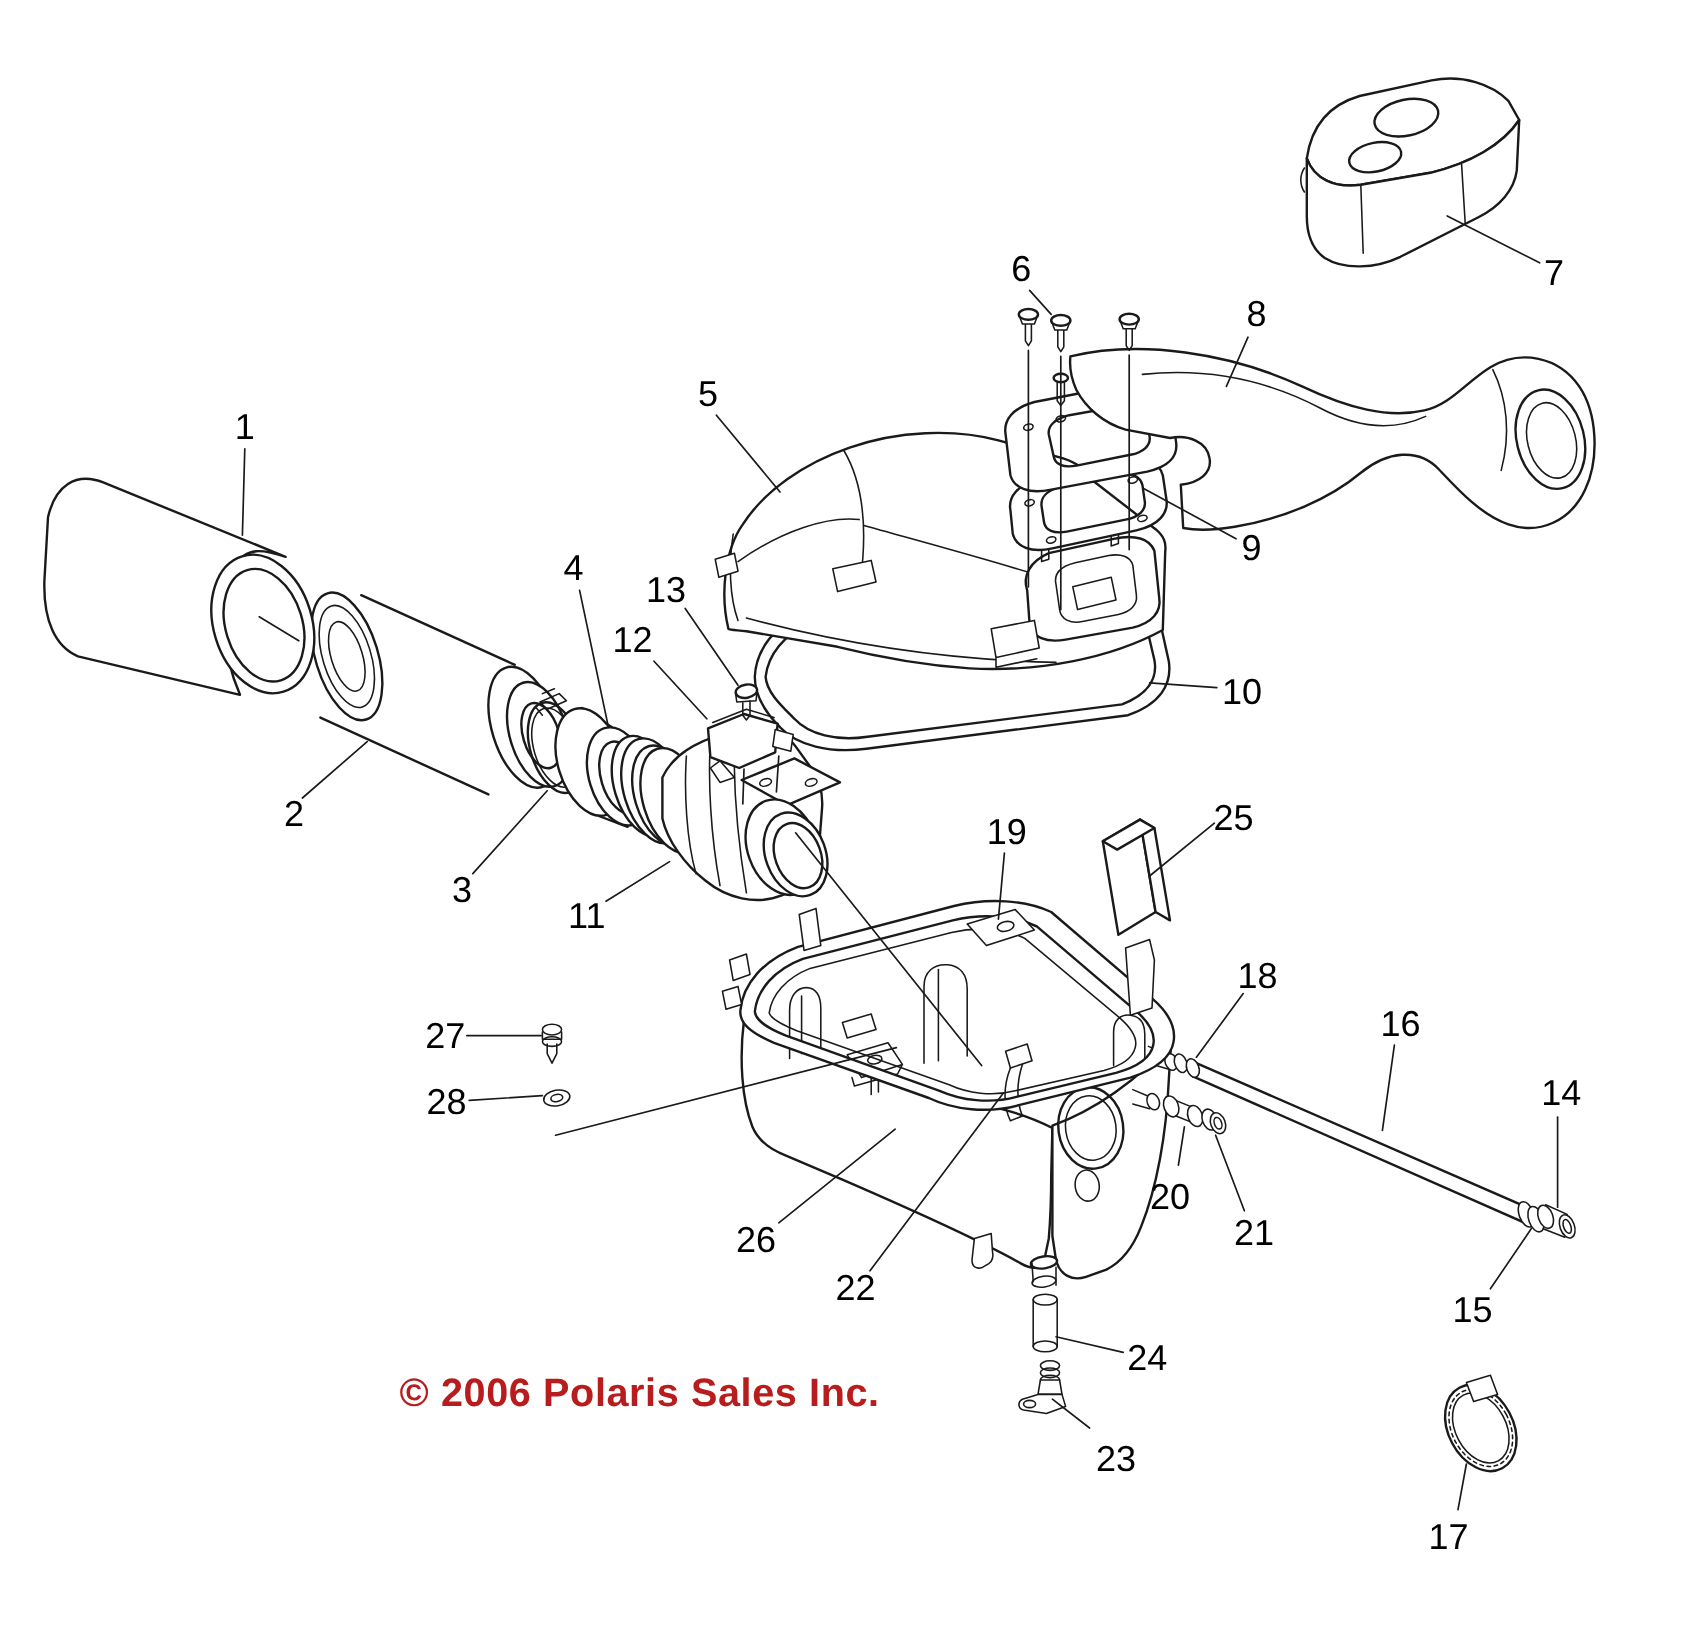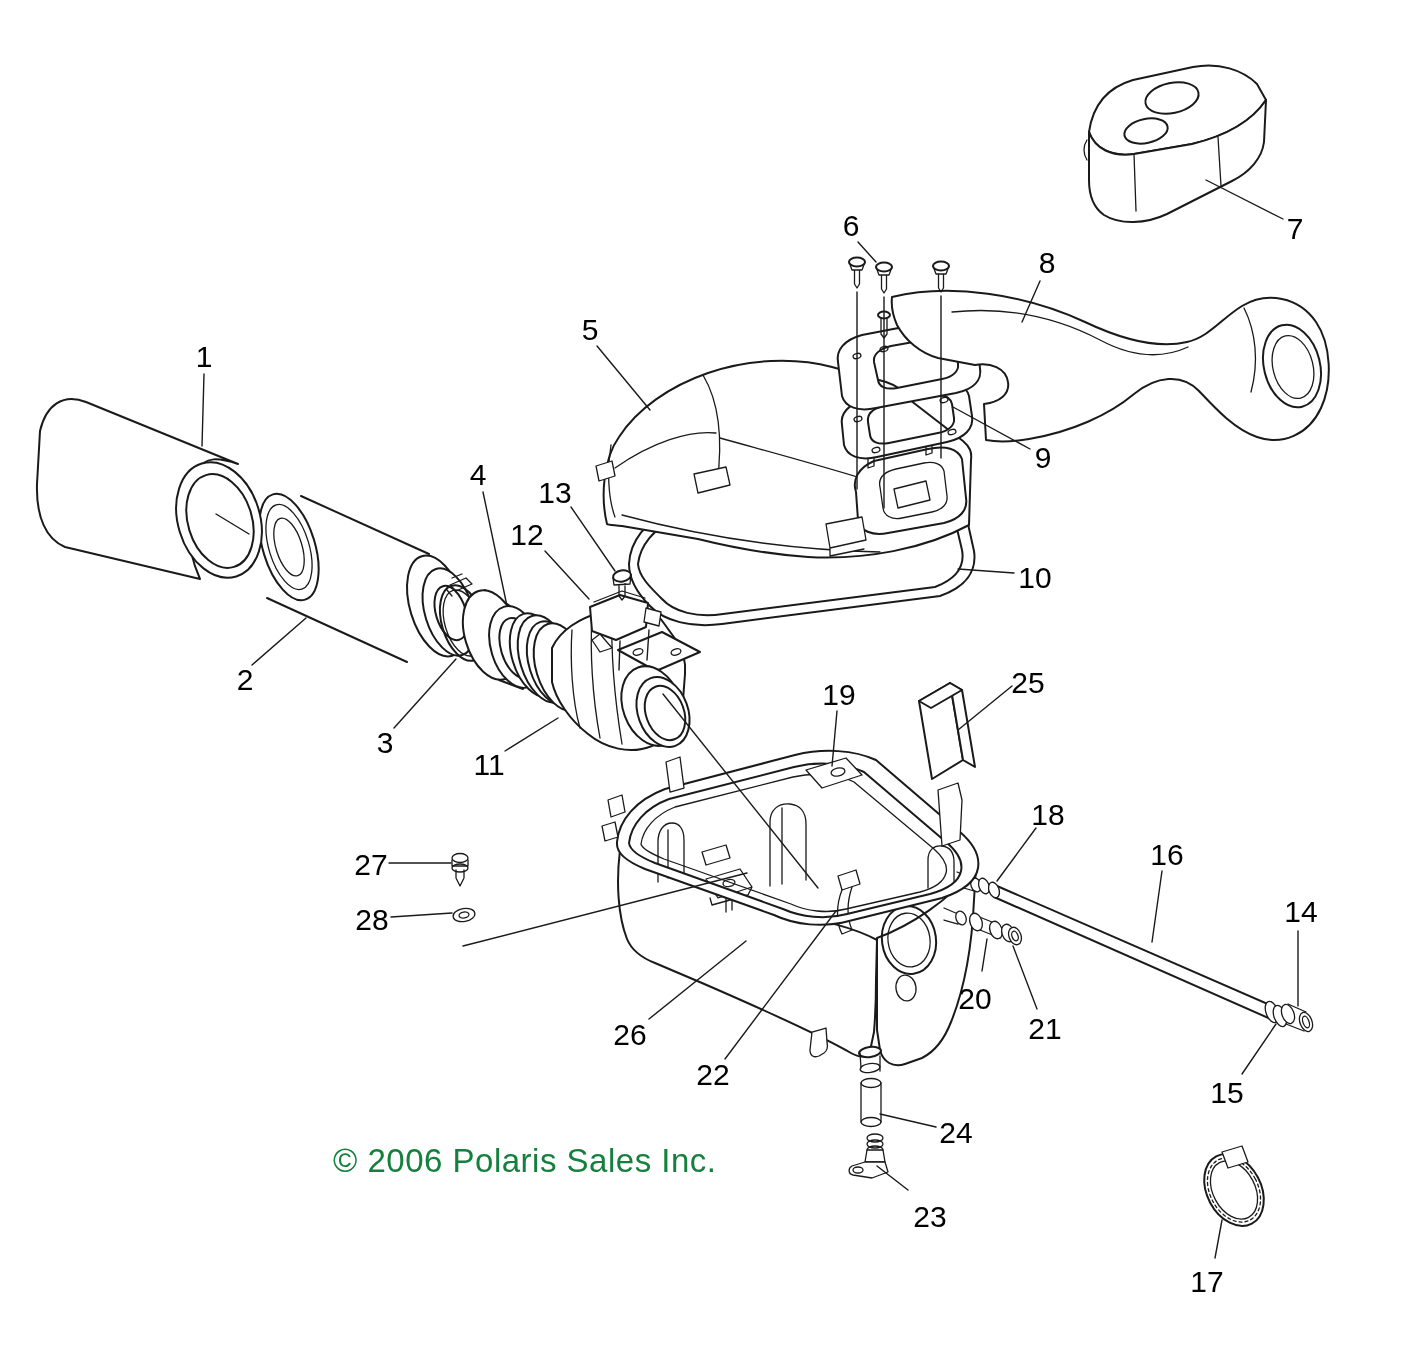--- a/index.html
+++ b/index.html
@@ -5,22 +5,22 @@
   html,body{margin:0;padding:0;background:#fff;}
   .stage{position:relative;width:1408px;height:1358px;background:#ffffff;overflow:hidden;
          font-family:"Liberation Sans", sans-serif;}
   .stage svg{position:absolute;left:0;top:0;}
   svg path, svg ellipse, svg line, svg circle, svg rect{stroke:#1a1a1a;fill:none;stroke-width:2;
      stroke-linecap:round;stroke-linejoin:round;}
   svg .f{fill:#ffffff;}
   svg .t{stroke-width:1.3;}
   svg .g{stroke-width:1.4;}
   svg text{stroke:none;fill:#000000;}
-  .copyright{position:absolute;left:333px;top:1142px;font-size:33px;color:#15803d;
-     letter-spacing:0.5px;white-space:nowrap;}
+  .copyright{position:absolute;left:333px;top:1142px;font-size:33px;color:#b91c1c;
+     letter-spacing:0.5px;white-space:nowrap;font-weight:bold;}
 </style>
 </head>
 <body>
 
 <div class="stage">
 
 <svg viewBox="0 0 1408 1358" width="1408" height="1358">
 
   <g>
     <path d="M 301,496 L 429,554"></path>

